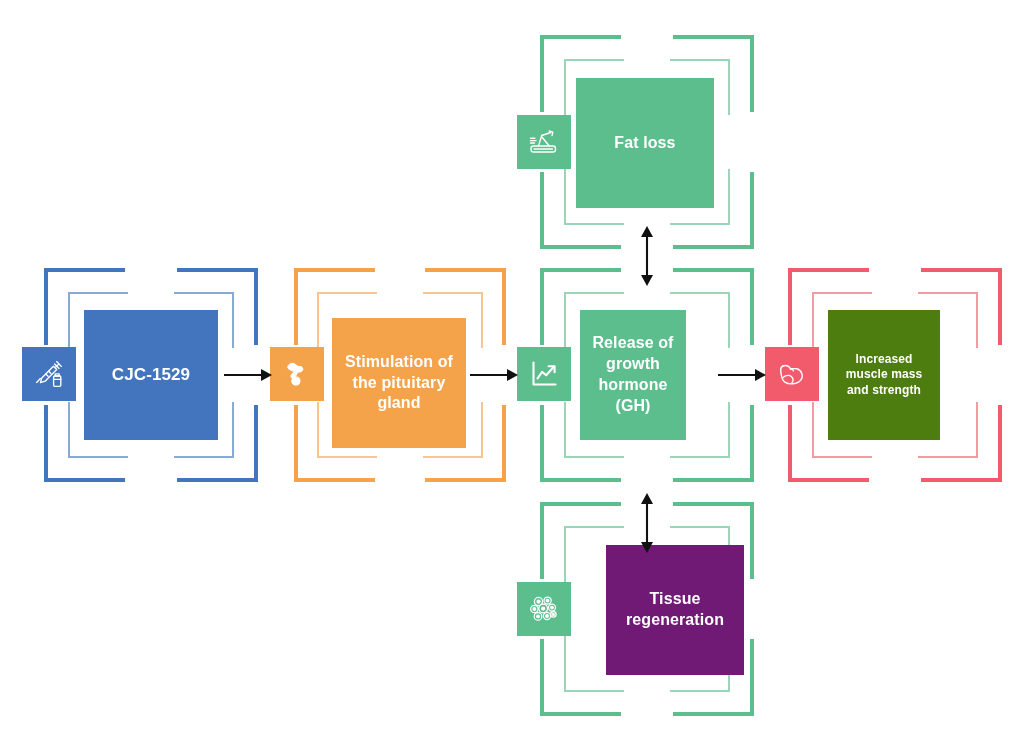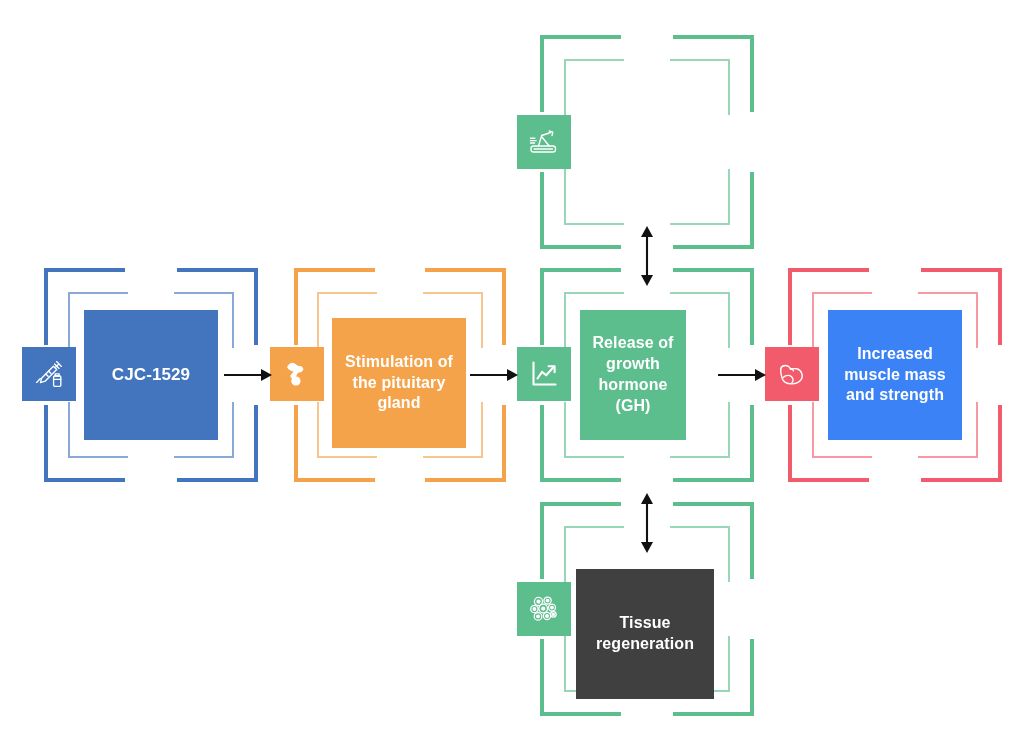--- a/index.html
+++ b/index.html
@@ -153,21 +153,21 @@
         <div class="cnr bl" style="border-color: rgb(241, 91, 108);"></div>
         <div class="cnr br" style="border-color: rgb(241, 91, 108);"></div>
       </div>
       <div class="frame inner">
         <div class="cnr tl" style="border-color: rgb(241, 91, 108); opacity: 0.62;"></div>
         <div class="cnr tr" style="border-color: rgb(241, 91, 108); opacity: 0.62;"></div>
         <div class="cnr bl" style="border-color: rgb(241, 91, 108); opacity: 0.62;"></div>
         <div class="cnr br" style="border-color: rgb(241, 91, 108); opacity: 0.62;"></div>
       </div>
     </div>
-    <div class="card" style="left: 828px; top: 310px; width: 134px; height: 130px; background: #3b82f6; font-size: 16px;">
+    <div class="card" style="left: 828px; top: 310px; width: 112px; height: 130px; background: #4d7c0f; font-size: 12px;">
       <span>Increased muscle mass and strength</span>
     </div>
     <div class="badge" style="left: 765px; top: 347px; width: 54px; height: 54px; background: rgb(241, 91, 108);">
       <svg width="34" height="34" viewBox="0 0 34 34" fill="none" stroke="#ffffff" stroke-width="1.4" stroke-linecap="round" stroke-linejoin="round">
         <path d="M8.0 9.0c-1.6 0.6-2.4 2.3-2.3 4.2 0.1 2.6 0.5 5.2 1.3 7.7
                  0.6 1.9 1.5 3.5 3.2 4.5 2.4 1.4 5.1 1.6 7.8 1.4
                  3.0-0.2 5.8-1.1 7.7-3.6 1.6-2.1 1.9-4.6 1.0-7.0
                  -0.9-2.4-2.7-3.9-5.2-4.4-2.0-0.4-4.0-0.2-6.0 0.1"></path>
         <path d="M8.0 9.0c1.8-0.7 3.7-0.6 5.4 0.4 1.0 0.6 1.8 1.4 2.0 2.6"></path>
         <path d="M8.1 20.4c1.6-1.6 3.6-2.3 5.8-2.0 2.0 0.3 3.4 1.5 4.0 3.4
@@ -182,20 +182,23 @@
         <div class="cnr bl" style="border-color: rgb(92, 189, 141);"></div>
         <div class="cnr br" style="border-color: rgb(92, 189, 141);"></div>
       </div>
       <div class="frame inner">
         <div class="cnr tl" style="border-color: rgb(92, 189, 141); opacity: 0.62;"></div>
         <div class="cnr tr" style="border-color: rgb(92, 189, 141); opacity: 0.62;"></div>
         <div class="cnr bl" style="border-color: rgb(92, 189, 141); opacity: 0.62;"></div>
         <div class="cnr br" style="border-color: rgb(92, 189, 141); opacity: 0.62;"></div>
       </div>
     </div>
+    <div class="card" style="left: 576px; top: 78px; width: 138px; height: 130px; background: rgb(92, 189, 141); font-size: 16px;">
+      <span>Fat loss</span>
+    </div>
     <div class="badge" style="left: 517px; top: 115px; width: 54px; height: 54px; background: rgb(92, 189, 141);">
       <svg width="34" height="34" viewBox="0 0 34 34" fill="none" stroke="#ffffff" stroke-width="1.35" stroke-linecap="round" stroke-linejoin="round">
         <rect x="4.0" y="21.0" width="24.5" height="6.0" rx="2.6"></rect>
         <path d="M7.0 24.0h18.5"></path>
         <path d="M11.5 21.0l3.2-10.5"></path>
         <path d="M14.7 10.5l9.0-3.0"></path>
         <path d="M22.2 6.0l3.6 1.2-0.8 3.4"></path>
         <path d="M14.9 12.0l7.4 9.0"></path>
         <path d="M3.5 13.2h4.4M3.5 15.6h5.6M3.5 18.0h4.0"></path>
       </svg>
@@ -207,21 +210,21 @@
         <div class="cnr bl" style="border-color: rgb(92, 189, 141);"></div>
         <div class="cnr br" style="border-color: rgb(92, 189, 141);"></div>
       </div>
       <div class="frame inner">
         <div class="cnr tl" style="border-color: rgb(92, 189, 141); opacity: 0.62;"></div>
         <div class="cnr tr" style="border-color: rgb(92, 189, 141); opacity: 0.62;"></div>
         <div class="cnr bl" style="border-color: rgb(92, 189, 141); opacity: 0.62;"></div>
         <div class="cnr br" style="border-color: rgb(92, 189, 141); opacity: 0.62;"></div>
       </div>
     </div>
-    <div class="card" style="left: 576px; top: 545px; width: 138px; height: 130px; background: #404040; font-size: 16px; margin-top: 24px;">
+    <div class="card" style="left: 606px; top: 545px; width: 138px; height: 130px; background: #701a75; font-size: 16px;">
       <span>Tissue regeneration</span>
     </div>
     <div class="badge" style="left: 517px; top: 582px; width: 54px; height: 54px; background: rgb(92, 189, 141);">
       <svg width="34" height="34" viewBox="0 0 34 34" fill="none" stroke="#ffffff" stroke-width="1.25">
         <circle cx="11.5" cy="9.5" r="4.1"></circle>
         <circle cx="11.5" cy="9.5" r="1.5" fill="#ffffff"></circle>
         <circle cx="20.6" cy="8.6" r="3.6"></circle>
         <circle cx="20.6" cy="8.6" r="1.3" fill="#ffffff"></circle>
         <circle cx="7.4" cy="17.0" r="3.7"></circle>
         <circle cx="7.4" cy="17.0" r="1.3" fill="#ffffff"></circle>

